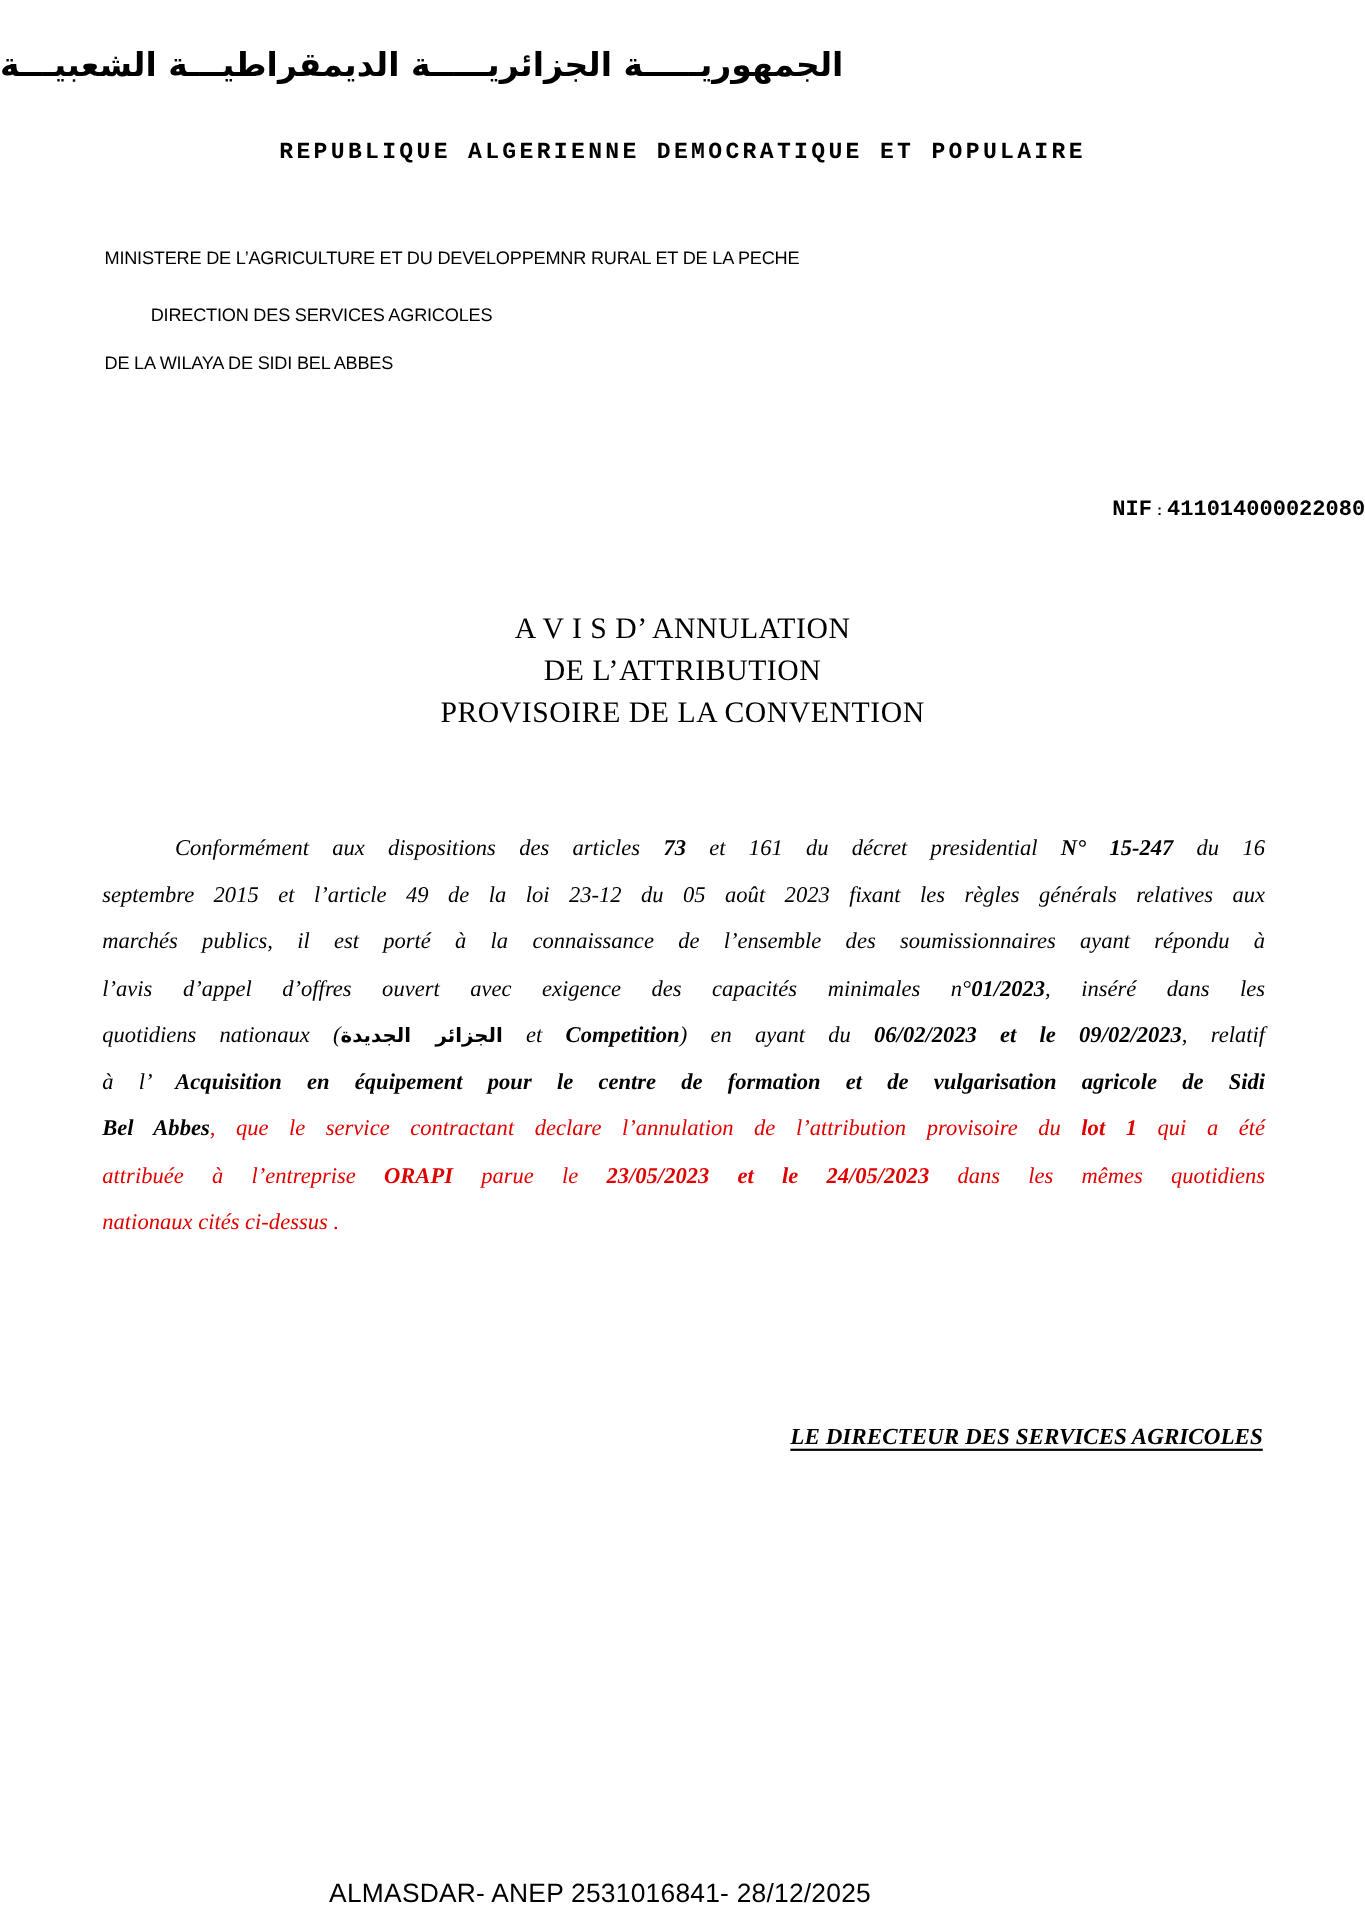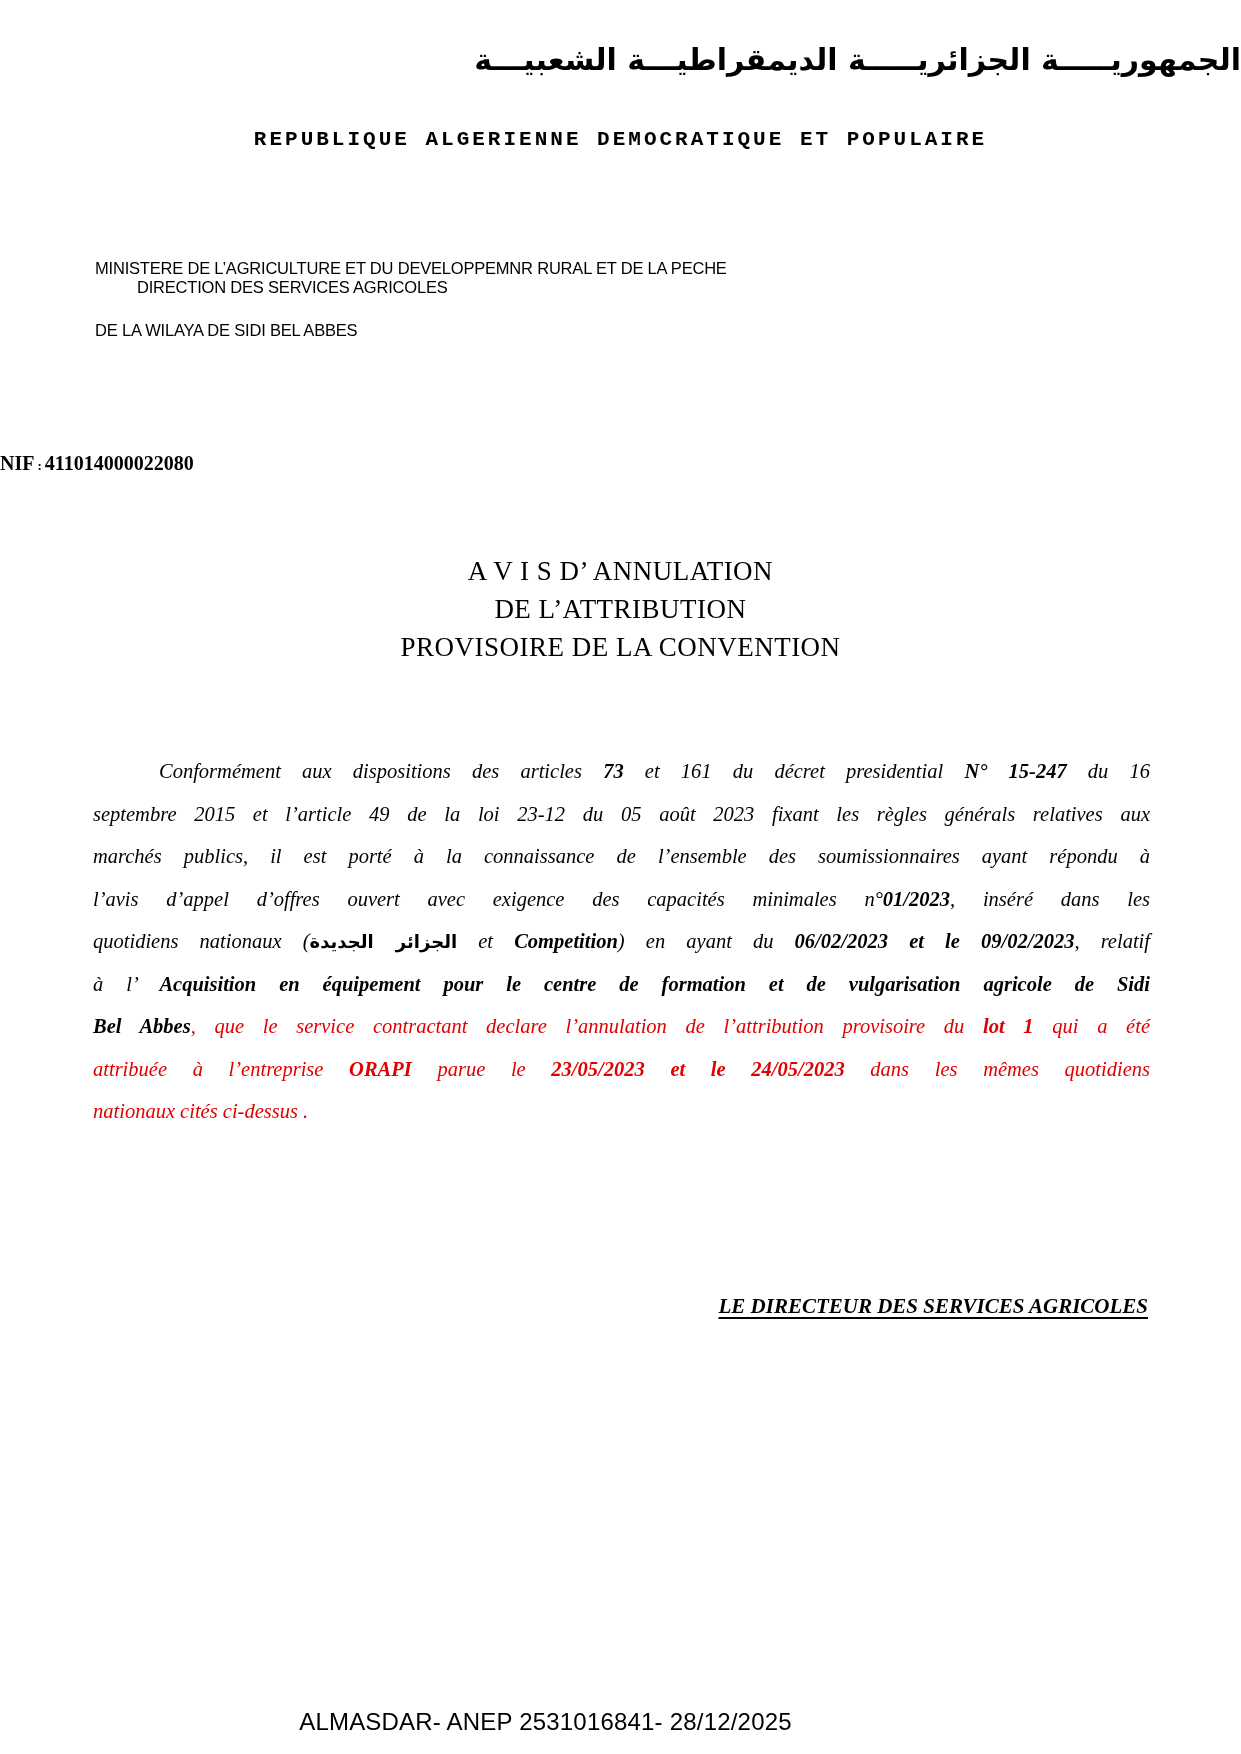--- a/index.html
+++ b/index.html
@@ -9,21 +9,21 @@
     height: 1754px;
     background: #ffffff;
     color: #000000;
     overflow: hidden;
   }
 
   
   .arabic-title {
     position: absolute;
     top: 42px; left: 0; right: 0;
-    text-align: right;
+    text-align: left;
     direction: rtl;
     font-family: "DejaVu Sans", sans-serif;
     font-weight: bold;
     font-size: 30px;
     letter-spacing: 0.5px;
   }
   .republic-title {
     position: absolute;
     top: 128px; left: 0; right: 0;
     text-align: center;
@@ -34,30 +34,30 @@
     white-space: nowrap;
   }
   .ministry-line {
     position: absolute;
     left: 95px;
     font-family: "Liberation Sans", sans-serif;
     font-size: 16.5px;
     letter-spacing: -0.2px;
     white-space: nowrap;
   }
-  .ministry-1 { top: 226px; margin-top: 33px; }
+  .ministry-1 { top: 226px; }
   .ministry-2 { top: 278px; margin-left: 42px; }
   .ministry-3 { top: 321px; }
 
   
   .nif-line {
     position: absolute;
     top: 452px; left: 0; right: 0;
-    text-align: left;
-    font-family: Liberation Serif, serif;
+    text-align: right;
+    font-family: Liberation Mono, monospace;
     font-weight: bold;
     font-size: 20px;
   }
   .nif-sep { font-size: 13px; font-weight: bold; padding: 0 3px; }
 
   
   .notice-title {
     position: absolute;
     top: 552px; left: 0; right: 0;
     text-align: center;

